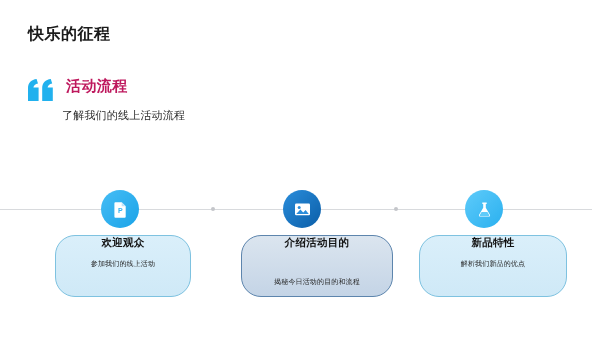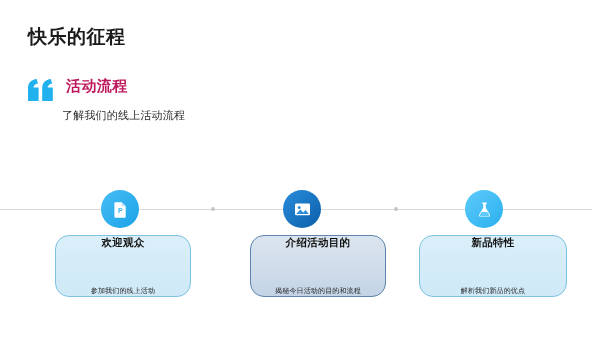--- a/index.html
+++ b/index.html
@@ -7,21 +7,21 @@
     width:600px;height:337px;overflow:hidden;
     background:#ffffff;
     font-family:"Liberation Sans","DejaVu Sans",sans-serif;
     -webkit-font-smoothing:antialiased;
   }
   #slide{position:relative;width:600px;height:337px;background:#ffffff;}
 
   
   .slide-title{
     position:absolute;left:28px;top:24px;
-    font-size:19px;font-weight:bold;color:#1b1b1b;
+    font-size:16px;font-weight:bold;color:#1b1b1b;
     letter-spacing:.5px;white-space:nowrap;
   }
 
   
   .section-block{position:absolute;left:28px;top:77px;}
   .quote-icon{
     position:absolute;left:0px;top:2px;
     width:26px;height:24px;color:#21b1ee;
     font-size:34px;line-height:24px;font-weight:bold;
     font-family:"DejaVu Serif",serif;
@@ -53,23 +53,23 @@
     display:flex;align-items:center;justify-content:center;
   }
   .node svg{display:block;}
   .node-1{background:#34b3f1;background-image:linear-gradient(135deg,#46bdf5 0%,#1aa3e8 100%);}
   .node-2{background:#1574c4;background-image:linear-gradient(135deg,#2a8ddb 0%,#0b5ea8 100%);}
   .node-3{background:#49c0f5;background-image:linear-gradient(135deg,#5ecbfa 0%,#2ab0ef 100%);}
 
   
   .card{
     position:absolute;top:235px;height:62px;
-    border-radius:14px;
+    border-radius:20px;
     box-sizing:border-box;
-    display:flex;flex-direction:column;align-items:center;justify-content:space-between;
+    display:flex;flex-direction:column;align-items:center;justify-content:flex-start;
   }
   .card-a{
     background:#d9eef9;
     background-image:linear-gradient(180deg,#daeffa 0%,#cfe9f7 100%);
     border:1px solid #7ec2e0;
   }
   .card-b{
     background:#cfdcea;
     background-image:linear-gradient(180deg,#dbe5ef 0%,#c4d4e6 100%);
     border:1px solid #5d85ad;
@@ -131,21 +131,21 @@
         <path d="M5.6 11 h5.8 l1.8 3.1 a0.6 0.6 0 0 1 -0.5 0.9 h-8.4 a0.6 0.6 0 0 1 -0.5 -0.9 z" fill="#5ecbfa"></path>
       </svg>
     </span>
   </div>
 
   <div class="card card-a" style="left:55px;width:136px;">
     <div class="card-title">欢迎观众</div>
     <div class="card-desc">参加我们的线上活动</div>
   </div>
 
-  <div class="card card-b" style="left:250px;width:136px;gap:18px;">
+  <div class="card card-b" style="left:241px;width:152px;gap:18px;">
     <div class="card-title">介绍活动目的</div>
     <div class="card-desc">揭秘今日活动的目的和流程</div>
   </div>
 
   <div class="card card-a" style="left:419px;width:148px;">
     <div class="card-title">新品特性</div>
     <div class="card-desc">解析我们新品的优点</div>
   </div>
 
 </div>

